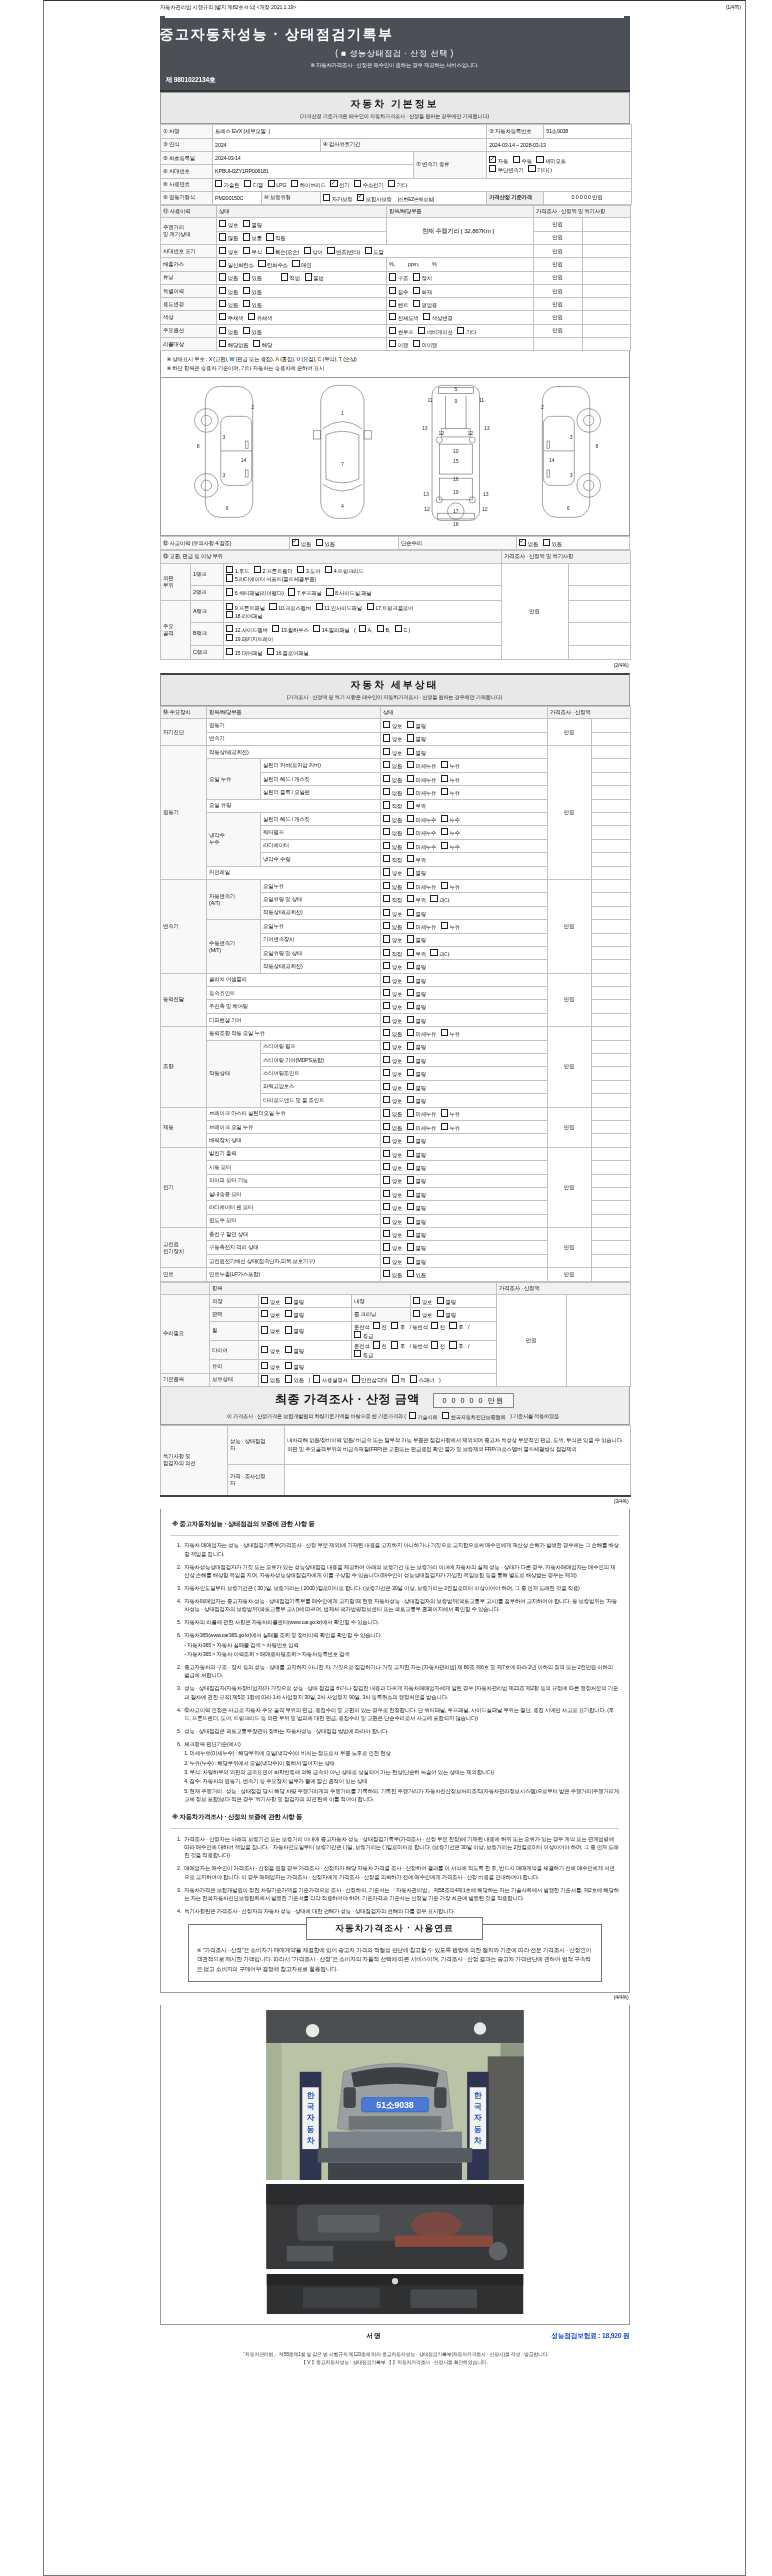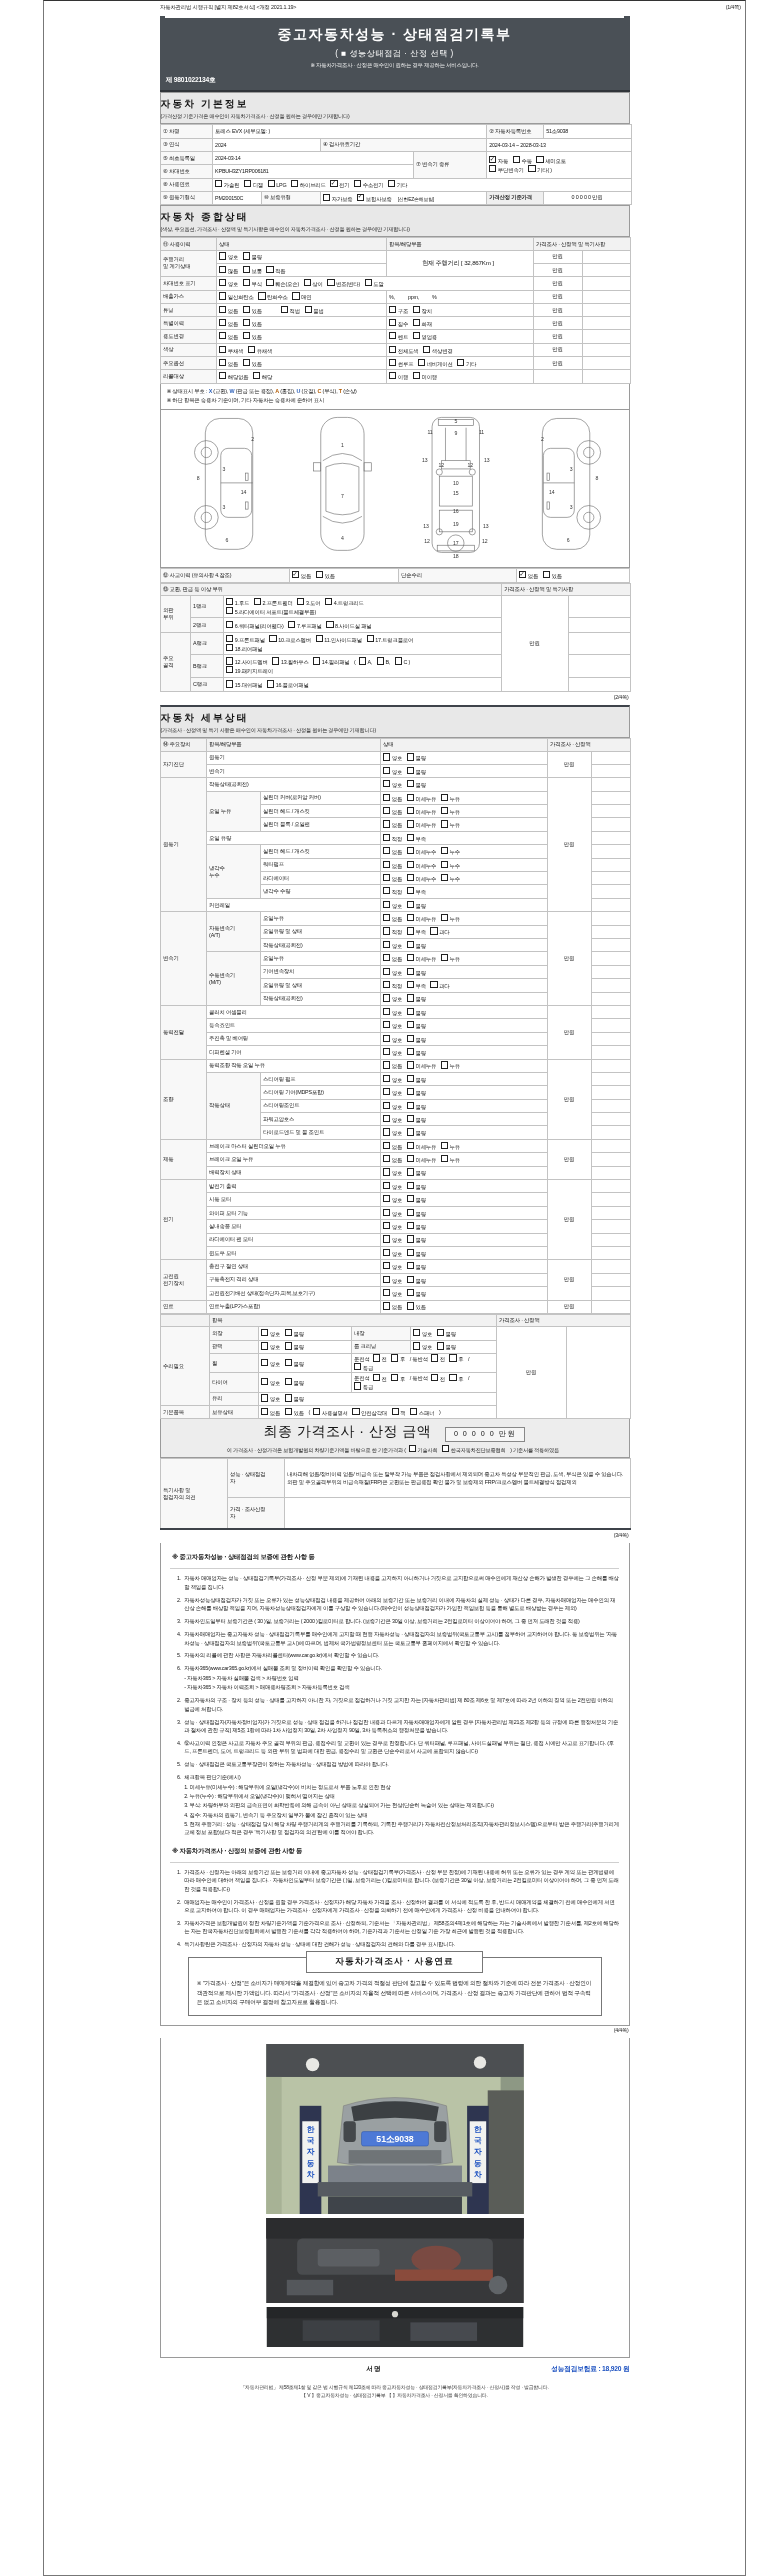--- a/index.html
+++ b/index.html
@@ -5,26 +5,26 @@
   html,body{margin:0;padding:0;}
   body{width:773px;height:2576px;position:relative;background:#fff;color:#151515;
        font-family:"Liberation Sans","DejaVu Sans",sans-serif;letter-spacing:-0.2px;overflow:hidden;}
   .frame{position:absolute;left:43px;top:0;width:701px;height:2574px;
          border-left:0.5px solid #777;border-right:0.5px solid #777;border-top:1px solid #333;border-bottom:0.5px solid #777;}
   .topcap{display:flex;justify-content:space-between;font-size:5.4px;padding:2.6px 4.1px 2.1px 116px;color:#222;}
   .content{width:470px;margin:0 auto;}
   
   .title-band{background:#4a5056;color:#fff;padding:0 0 4.1px 0;border-bottom:2.1px solid #31353a;}
   .title-band .stripe{height:2.1px;background:#fff;margin:3.6px 5.2px 7.2px 5.2px;}
-  .tb-title{text-align:center;font-size:14px;font-weight:bold;letter-spacing:1.5px;}
+  .tb-title{font-size:14px;font-weight:bold;letter-spacing:1.5px;}
   .tb-sub{text-align:center;font-size:8.2px;margin-top:4.1px;letter-spacing:0.5px;}
   .tb-note{text-align:center;font-size:5.4px;margin-top:3.1px;color:#f2f2f2;}
   .tb-doc{font-size:6.7px;font-weight:bold;padding:7.2px 0 1px 6.2px;}
   
-  .sec-head{background:#e8e8e8;border:0.5px solid #9a9a9a;border-bottom:0.5px solid #9a9a9a;padding:4.6px 0 3.6px;}
+  .sec-head{background:#e8e8e8;border:0.5px solid #9a9a9a;border-bottom:0.5px solid #9a9a9a;text-align:center;padding:4.6px 0 3.6px;}
   .sec-head h2{margin:0;font-size:9.8px;font-weight:bold;letter-spacing:2.1px;}
   .sec-head .note{font-size:5.2px;margin-top:2.1px;color:#222;}
   .heavy-top{border-top:2.1px solid #3e434a !important;}
   .heavy-bottom{border-bottom:2.1px solid #3e434a;}
   .pagemark{font-size:5.2px;text-align:right;padding:1.5px 1px 4.1px 0;color:#222;}
   
   table{border-collapse:collapse;width:470px;table-layout:fixed;}
   td{border:0.5px solid #c3c3c3;padding:0.5px 2.6px;font-size:5.4px;height:11.3px;vertical-align:middle;overflow:hidden;}
   tr.hd td{background:#f2f2f2;height:10.3px;}
   td.lbl,td.dev,td.sub,td.grp,td.rank{background:#f8f8f8;}
@@ -126,24 +126,20 @@
         <td class="lbl">⑨ 원동기형식</td>
         <td>PM200150C</td>
         <td class="lbl">⑩ 보증유형</td>
         <td colspan="2" id="warranty-opts"><span class="opt"><span class="cb"></span><span>자가보증</span></span><span class="opt"><span class="cb on"></span><span>보험사보증</span></span> <span style="font-size:4.9px">[신한EZ손해보험]</span></td>
         <td class="basегrey" style="background:#efefef;font-weight:bold">가격산정 기준가격</td>
         <td style="text-align:center">0 0 0 0 0 만원</td>
       </tr>
     </tbody>
       </table>
 
-    <div class="sec-head">
-      <h2>자동차 종합상태</h2>
-      <div class="note">(색상, 주요옵션, 가격조사 · 산정액 및 특기사항은 매수인이 자동차가격조사 · 산정을 원하는 경우에만 기재합니다)</div>
-    </div>
     <table id="summary-table">
       <colgroup>
           <col style="width:56px">
           <col style="width:170px">
           <col style="width:147px">
           <col style="width:49px">
           <col style="width:48px">
         </colgroup>
     <tbody>
           <tr class="hd">
@@ -682,21 +678,21 @@
           <tr>
             <td class="lbl">기본품목</td>
             <td class="lbl">보유상태</td>
             <td colspan="3"><span class="opt"><span class="cb"></span><span>없음</span></span><span class="opt"><span class="cb"></span><span>있음</span></span><span class="ot">(</span><span class="opt"><span class="cb"></span><span>사용설명서</span></span><span class="opt"><span class="cb"></span><span>안전삼각대</span></span><span class="opt"><span class="cb"></span><span>잭</span></span><span class="opt"><span class="cb"></span><span>스패너</span></span><span class="ot">)</span></td>
           </tr>
         </tbody>
       </table>
 
     <div style="border:0.5px solid #9a9a9a;border-top:none;background:#ededed;padding:4.1px 0 3.6px 0;">
       <div style="text-align:center;">
-        <span style="font-size:14px;font-weight:normal;letter-spacing:0.5px;">최종 가격조사 · 산정 금액</span>
+        <span style="font-size:12px;font-weight:bold;letter-spacing:0.5px;">최종 가격조사 · 산정 금액</span>
         <span style="display:inline-block;border:0.5px solid #888;background:#f6f6f6;font-size:7.2px;padding:1.5px 8.2px;margin-left:11.3px;letter-spacing:1.5px;">0 0 0 0 0 만원</span>
       </div>
       <div id="final-note" style="text-align:center;font-size:5.2px;margin-top:3.1px;"><span class="ot">이 가격조사 · 산정가격은 보험개발원의 차량기준가액을 바탕으로 한 기준가격과 (</span><span class="opt"><span class="cb"></span><span>기술사회</span></span><span class="opt"><span class="cb"></span><span>한국자동차진단보증협회</span></span><span class="ot">) 기준서를 적용하였음</span></div>
     </div>
 
     <table class="heavy-bottom">
       <colgroup>
           <col style="width:67px">
           <col style="width:57px">
           <col style="width:346px">

